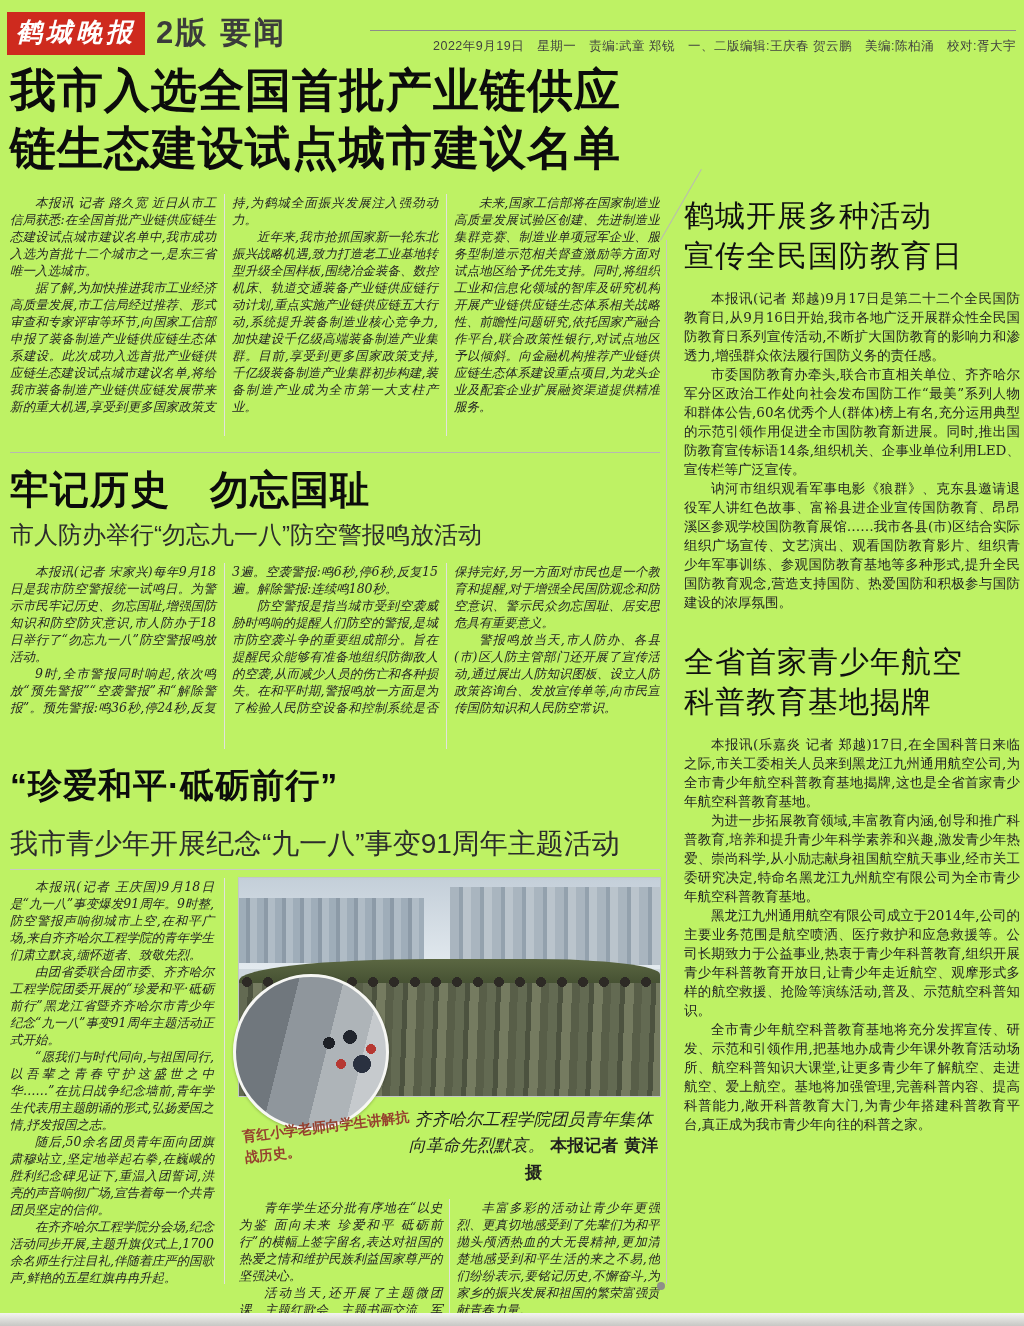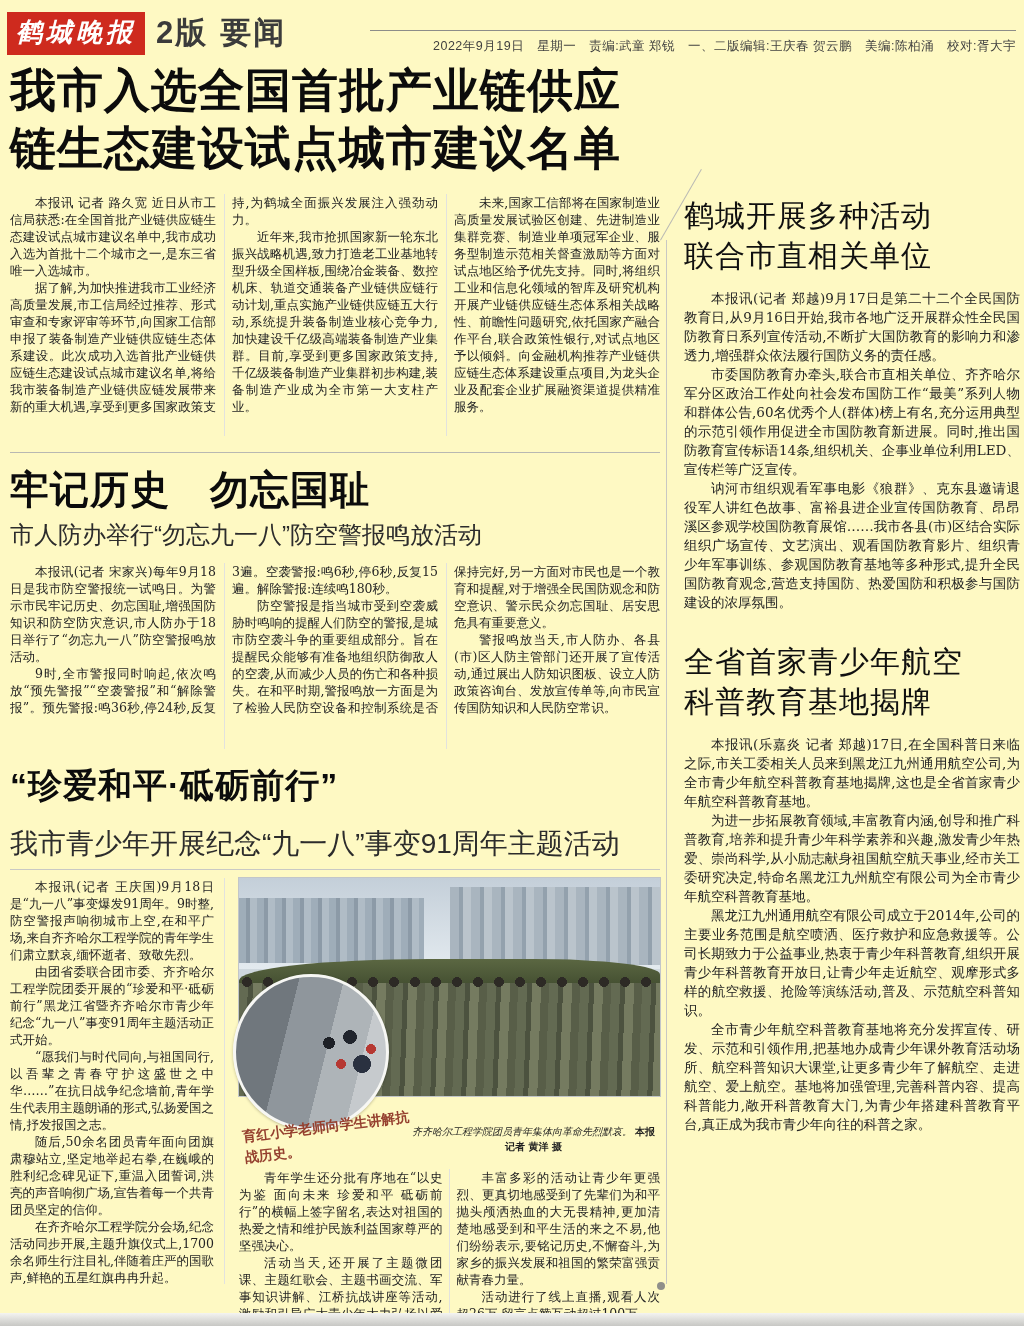--- a/index.html
+++ b/index.html
@@ -1,33 +1,33 @@
 <!DOCTYPE html>
 <html><head>
 <meta charset="utf-8">
 <style>
   html,body{margin:0;padding:0;background:#e9e9e6;}
-  .page{position:relative;width:1024px;height:1326px;background:#fef9c3;overflow:hidden;
+  .page{position:relative;width:1024px;height:1326px;background:#bef264;overflow:hidden;
         font-family:"DejaVu Serif",serif;color:#1e1e1e;}
   
   .masthead{position:absolute;top:8px;left:8px;right:6px;height:54px;}
   .mast-left{position:absolute;left:0;top:4px;display:flex;align-items:center;gap:12px;}
   .logo{background:#ce2a1e;color:#fff;padding:2px 8px 4px;font:italic 700 26px "DejaVu Serif",serif;
         letter-spacing:4px;box-shadow:0 0 0 1px #ce2a1e;}
   .page-no,.section-name{font-family:"Liberation Sans",sans-serif;font-weight:700;font-size:31px;color:#3b3b3b;letter-spacing:2px;}
   .mast-rule{position:absolute;left:362px;right:2px;top:22px;height:1px;background:#8d8d89;}
   .mast-meta{position:absolute;right:2px;top:30px;font-family:"Liberation Sans",sans-serif;
              font-size:12.5px;color:#3f3f3f;letter-spacing:.5px;}
   
   .main-col{position:absolute;left:10px;top:60px;width:650px;}
   .lead-title{margin:2px 0 16px;font-family:"Liberation Sans",sans-serif;font-weight:900;
               font-size:46px;line-height:1.26;color:#0c0c0c;letter-spacing:1px;}
   .cols-3{column-count:3;column-gap:16px;column-rule:1px solid #e2e2de;height:242px;
           text-align:justify;overflow:hidden;}
-  .body-p{margin:0;text-indent:2em;font-size:12.5px;line-height:17px;color:#242424;}
+  .body-p{margin:0;text-indent:2em;font-size:12.5px;line-height:17px;color:#242424;font-style:italic;}
   .rule-h{height:1px;background:#b8b8b2;margin:16px 0 10px;}
   
   .s2-title{margin:2px 0 2px;font-family:"Liberation Sans",sans-serif;font-weight:900;
             font-size:39px;color:#0c0c0c;letter-spacing:1px;}
   .s2-sub{margin:0 0 12px;font-family:"Liberation Sans",sans-serif;font-weight:400;
           font-size:24px;color:#2c2c2c;}
   .s2-body{height:186px;}
   
   .s3-title{margin:14px 0 16px;font-family:"Liberation Sans",sans-serif;font-weight:700;
             font-size:34px;color:#0c0c0c;letter-spacing:1px;}
@@ -55,22 +55,22 @@
             border:3px solid #f7f7f4;z-index:3;box-shadow:0 1px 3px rgba(0,0,0,.25);
             background:
               radial-gradient(circle 7px at 76% 40%,#20242c 98%,transparent),
               radial-gradient(circle 9px at 84% 58%,#2a3140 98%,transparent),
               radial-gradient(circle 5px at 70% 58%,#b63832 98%,transparent),
               radial-gradient(circle 5px at 90% 48%,#b63832 98%,transparent),
               radial-gradient(circle 6px at 62% 44%,#1d2026 98%,transparent),
               linear-gradient(104deg,#70777d 0 34%,#8f969c 34% 58%,#aeb4b8 58% 78%,#c6cacd 78%);}
   .inset-caption{position:absolute;left:4px;bottom:-62px;z-index:4;width:172px;
             transform:rotate(-7deg);font-weight:700;font-size:14px;line-height:1.5;color:#95402f;}
-  .photo-caption-block{margin:28px 0 0 168px;text-align:center;font-style:italic;
-            font-size:10px;line-height:1.55;color:#1f1f1f;}
+  .photo-caption-block{margin:10px 0 0 168px;text-align:center;font-style:italic;
+            font-size:17px;line-height:1.55;color:#1f1f1f;}
   .photo-credit{font-style:normal;font-weight:700;}
   .cols-2{column-count:2;column-gap:14px;column-rule:1px solid #e2e2de;height:188px;
           text-align:justify;overflow:hidden;margin-top:14px;}
   
   .sidebar{position:absolute;left:684px;top:196px;width:336px;}
   .side-title{margin:0 0 14px;font-family:"Liberation Sans",sans-serif;font-weight:400;
               font-size:30px;line-height:1.32;color:#101010;letter-spacing:1px;}
   .side-p{margin:0;text-indent:2em;text-align:justify;font-size:13.5px;line-height:19px;color:#242424;}
   .side-article2{margin-top:30px;}
   
@@ -152,21 +152,21 @@
           <p class="body-p">丰富多彩的活动让青少年更强烈、更真切地感受到了先辈们为和平抛头颅洒热血的大无畏精神,更加清楚地感受到和平生活的来之不易,他们纷纷表示,要铭记历史,不懈奋斗,为家乡的振兴发展和祖国的繁荣富强贡献青春力量。</p>
           <p class="body-p">活动进行了线上直播,观看人次超26万,留言点赞互动超过100万。</p>
         </div>
       </div>
     </div>
   </div>
 
   <div class="sidebar">
     <div class="side-article1">
       <h3 class="side-title"><span>鹤城开展多种活动</span><br>
-        <span>联合市直相关单位</span></h3>
+        <span>宣传全民国防教育日</span></h3>
       <p class="side-p">本报讯(记者 郑越)9月17日是第二十二个全民国防教育日,从9月16日开始,我市各地广泛开展群众性全民国防教育日系列宣传活动,不断扩大国防教育的影响力和渗透力,增强群众依法履行国防义务的责任感。</p>
       <p class="side-p">市委国防教育办牵头,联合市直相关单位、齐齐哈尔军分区政治工作处向社会发布国防工作“最美”系列人物和群体公告,60名优秀个人(群体)榜上有名,充分运用典型的示范引领作用促进全市国防教育新进展。同时,推出国防教育宣传标语14条,组织机关、企事业单位利用LED、宣传栏等广泛宣传。</p>
       <p class="side-p">讷河市组织观看军事电影《狼群》、克东县邀请退役军人讲红色故事、富裕县进企业宣传国防教育、昂昂溪区参观学校国防教育展馆……我市各县(市)区结合实际组织广场宣传、文艺演出、观看国防教育影片、组织青少年军事训练、参观国防教育基地等多种形式,提升全民国防教育观念,营造支持国防、热爱国防和积极参与国防建设的浓厚氛围。</p>
     </div>
     <div class="side-article2">
       <h3 class="side-title"><span>全省首家青少年航空</span><br>
         <span>科普教育基地揭牌</span></h3>
       <p class="side-p">本报讯(乐嘉炎 记者 郑越)17日,在全国科普日来临之际,市关工委相关人员来到黑龙江九州通用航空公司,为全市青少年航空科普教育基地揭牌,这也是全省首家青少年航空科普教育基地。</p>
       <p class="side-p">为进一步拓展教育领域,丰富教育内涵,创导和推广科普教育,培养和提升青少年科学素养和兴趣,激发青少年热爱、崇尚科学,从小励志献身祖国航空航天事业,经市关工委研究决定,特命名黑龙江九州航空有限公司为全市青少年航空科普教育基地。</p>
       <p class="side-p">黑龙江九州通用航空有限公司成立于2014年,公司的主要业务范围是航空喷洒、医疗救护和应急救援等。公司长期致力于公益事业,热衷于青少年科普教育,组织开展青少年科普教育开放日,让青少年走近航空、观摩形式多样的航空救援、抢险等演练活动,普及、示范航空科普知识。</p>

